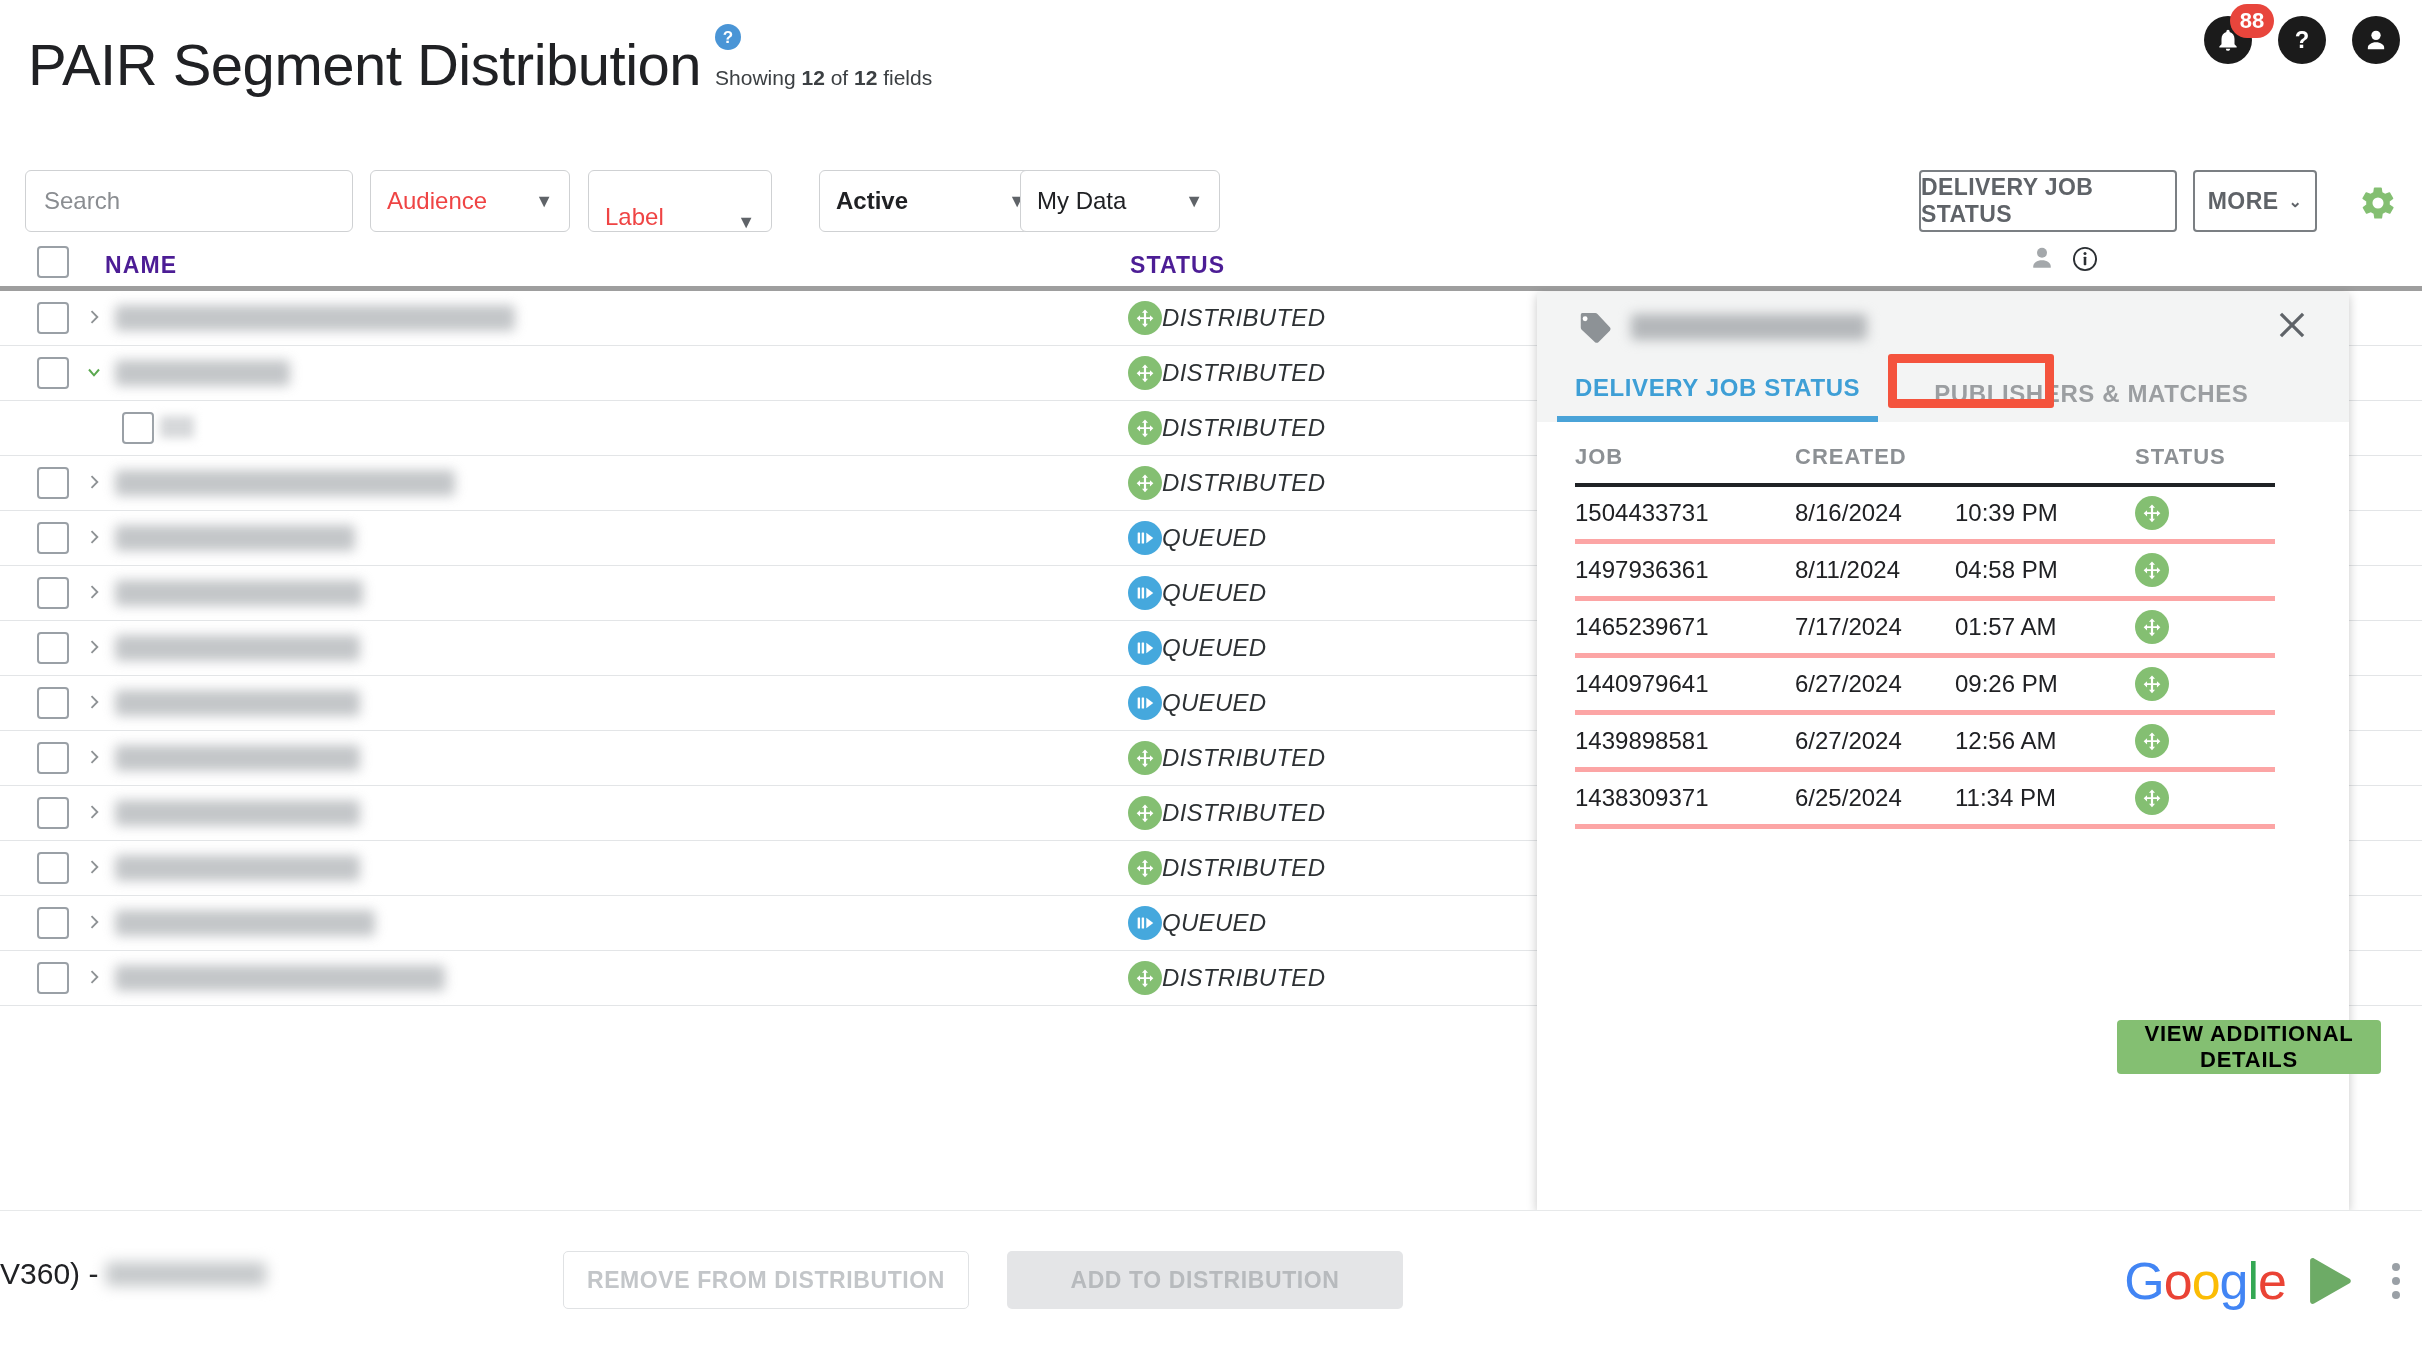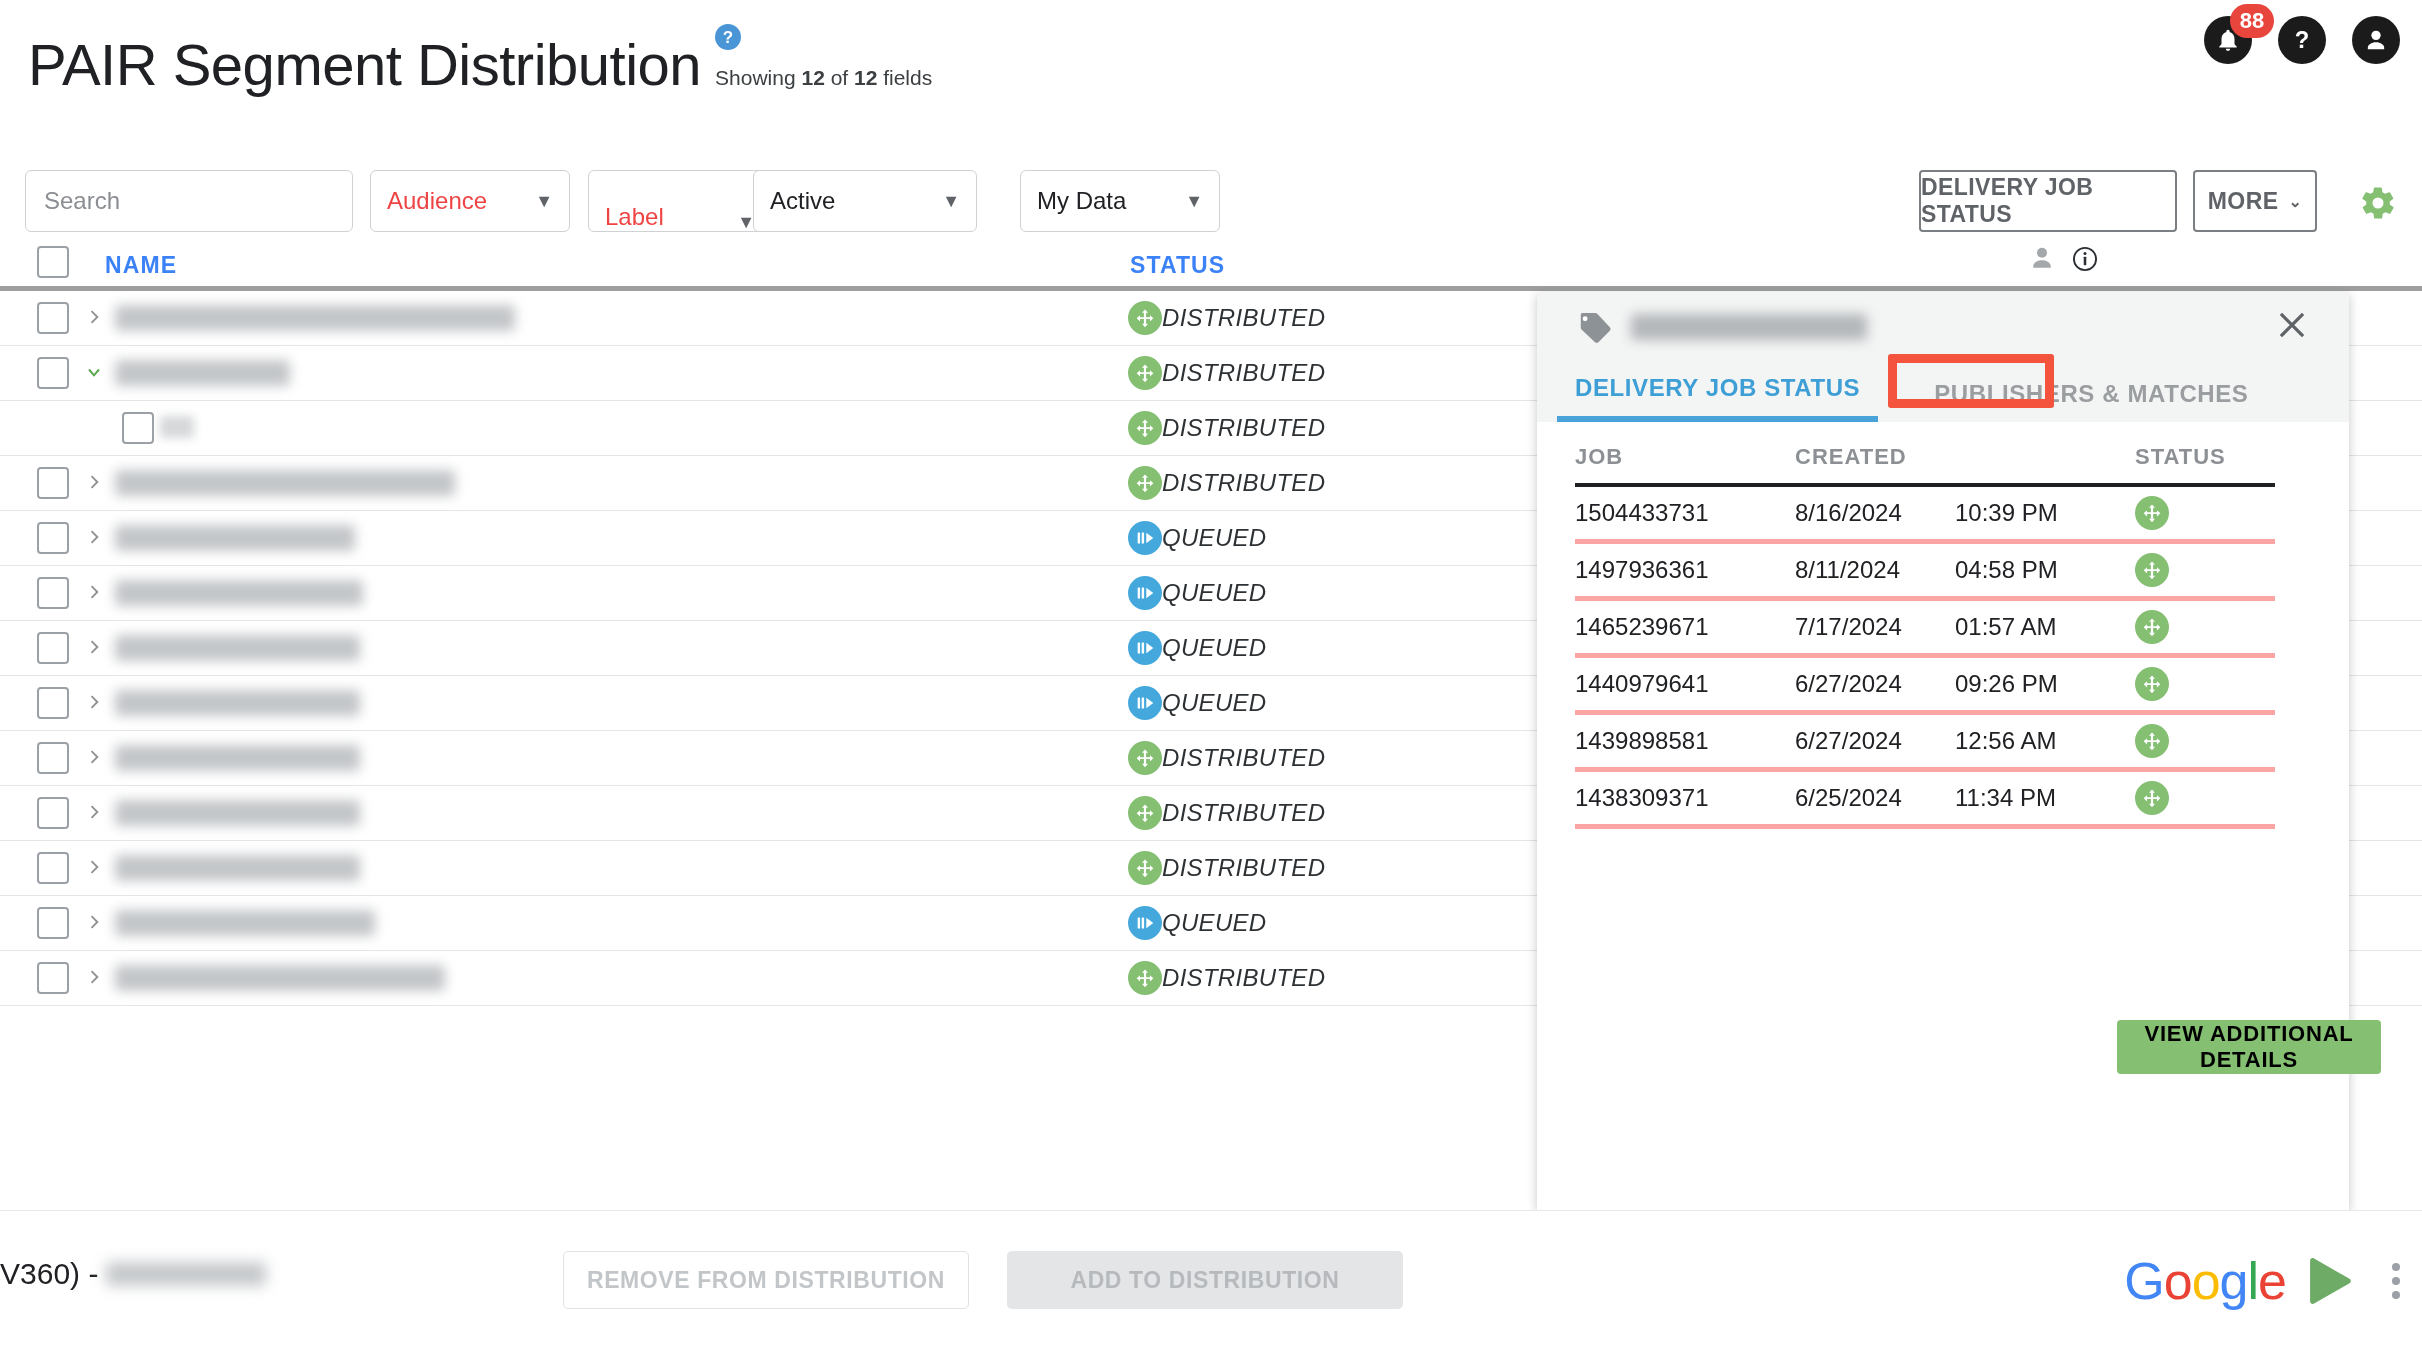--- a/index.html
+++ b/index.html
@@ -143,21 +143,21 @@
   .filter.selected .f-label { color: #202124; }
   .caret {
     margin-left: auto;
     padding-left: 16px;
     color: #5f6368;
     font-size: 18px;
     line-height: 1;
   }
   #filter-audience { left: 370px; width: 200px; }
   #filter-label    { left: 588px; width: 184px; align-items: flex-end; }
-  #filter-active   { left: 753px; width: 224px; }
+  #filter-active   { left: 819px; width: 224px; font-weight: bold; }
   #filter-mydata   { left: 1020px; width: 200px; }
 
   .btn-outline {
     position: absolute;
     top: 10px;
     height: 62px;
     border: 2px solid #7b7f83;
     border-radius: 4px;
     background: #fff;
     color: #5f6368;
@@ -184,21 +184,21 @@
     position: absolute;
     left: 0; top: 246px;
     width: 2422px;
     height: 45px;
     border-bottom: 5px solid #9e9e9e;
   }
   .th {
     position: absolute;
     font-size: 23px;
     font-weight: 700;
-    color: #3b82f6;
+    color: #4c1d95;
     letter-spacing: 1.1px;
     top: 6px;
   }
   #th-name { left: 105px; }
   #th-status { left: 1130px; }
   .head-cb {
     position: absolute;
     left: 37px; top: 0px;
   }
   .head-icons {

